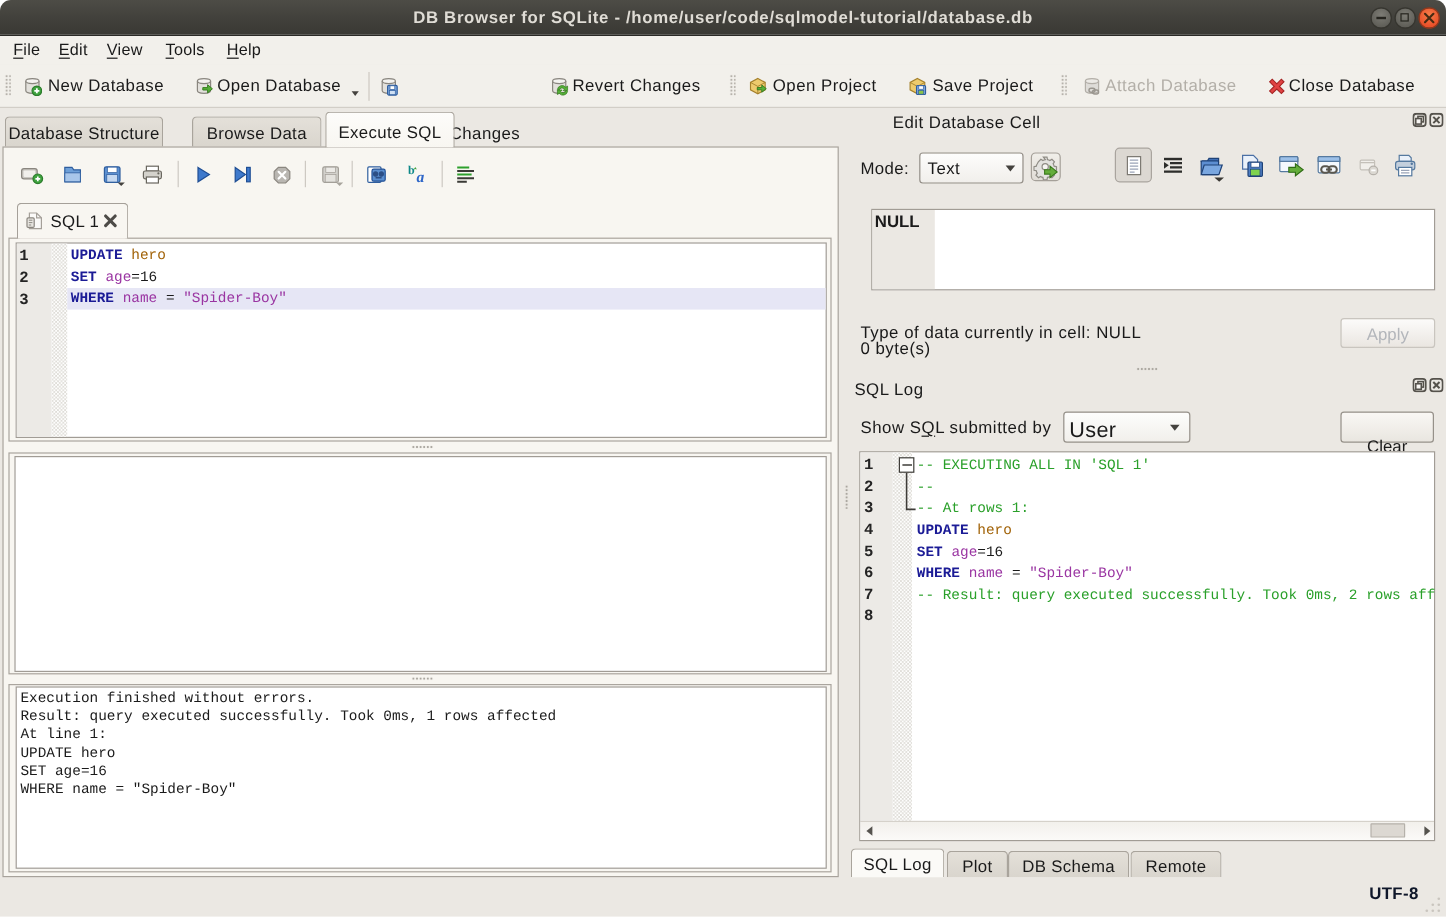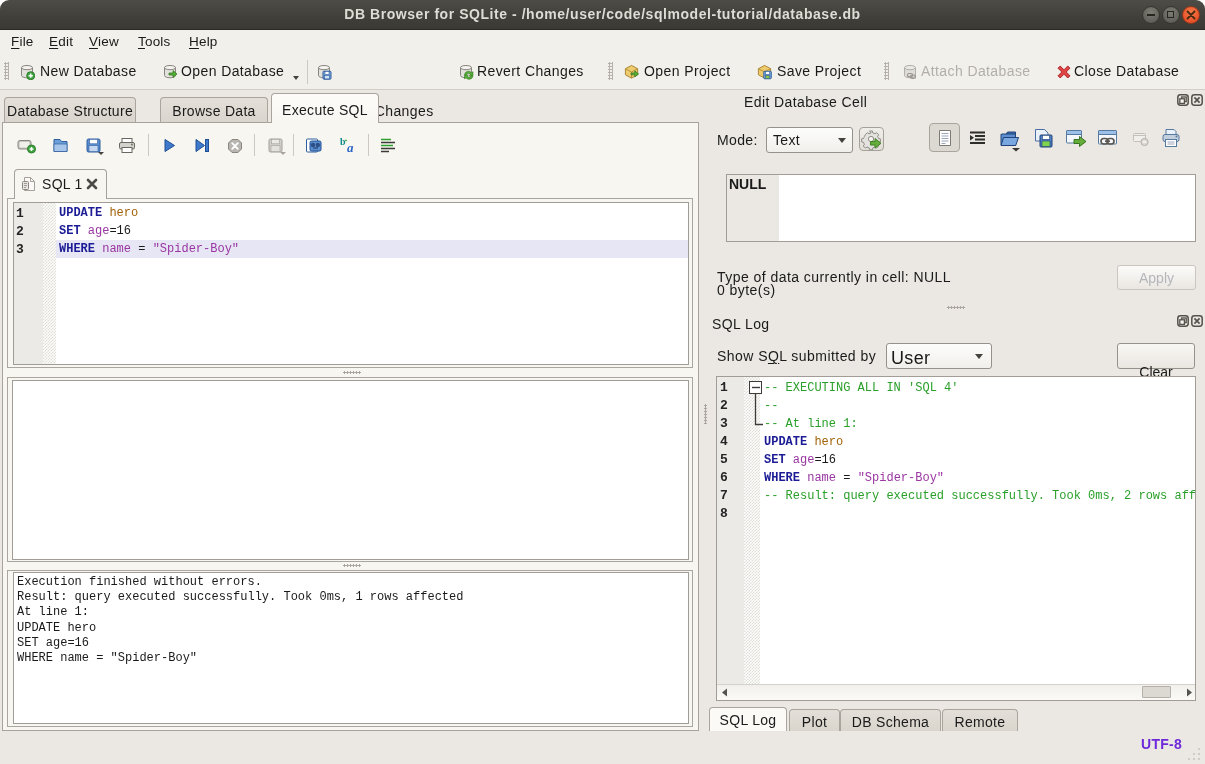--- a/index.html
+++ b/index.html
@@ -354,23 +354,23 @@
 <div class="abs" style="left:717px;top:348px;font-size:14px;letter-spacing:.45px;">Show S<u style="text-decoration-thickness:1px;text-underline-offset:2px;">Q</u>L submitted by</div>
 <div class="combo" style="left:886px;top:343px;width:106px;height:26px;"></div>
 <div class="abs" style="left:891px;top:348px;font-size:18px;letter-spacing:.35px;text-align:right;">User</div>
 <div class="arrow-dn abs" style="left:975px;top:354px;"></div>
 <div class="btn" style="left:1117px;top:343px;width:78px;height:26px;padding-top:20px;"><u style="text-decoration-thickness:1px;text-underline-offset:2px;">C</u>lear</div>
 
 <div class="box" style="left:716px;top:376px;width:480px;height:325px;overflow:hidden;"></div>
 <div class="gutter" style="left:717px;top:377px;width:27px;height:307px;"></div>
 <div class="foldm" style="left:744px;top:377px;width:16px;height:307px;"></div>
 <div class="lnum" style="left:720px;top:379px;line-height:18px;">1<br>2<br>3<br>4<br>5<br>6<br>7<br>8</div>
-<div class="mono abs" style="left:764px;top:379px;line-height:18px;"><span class="cmt">-- EXECUTING ALL IN 'SQL 4'</span>
+<div class="mono abs" style="left:764px;top:379px;line-height:18px;"><span class="cmt">-- EXECUTING ALL IN 'SQL 1'</span>
 <span class="cmt">--</span>
-<span class="cmt">-- At line 1:</span>
+<span class="cmt">-- At rows 1:</span>
 <span class="kw">UPDATE</span> <span class="tbl">hero</span>
 <span class="kw">SET</span> <span class="idf">age</span>=16
 <span class="kw">WHERE</span> <span class="idf">name</span> = <span class="str">"Spider-Boy"</span>
 <span class="cmt">-- Result: query executed successfully. Took 0ms, 2 rows aff</span></div>
 
 <svg class="abs" style="left:748px;top:380px;" width="18" height="48">
   <rect x="1.5" y="1.5" width="12" height="12" fill="#fff" stroke="#3e3c38"></rect>
   <path d="M4 7.5 H12" stroke="#3e3c38" stroke-width="1.4"></path>
   <path d="M7.5 14 V44.5 H15" stroke="#3e3c38" stroke-width="1.3" fill="none"></path>
 </svg>
@@ -382,21 +382,21 @@
 <svg class="abs" style="left:1186px;top:688px;" width="7" height="9">
     <path d="M1 0.5 L6 4.5 L1 8.5 Z" fill="#55534e"></path>
   </svg>
 <div class="abs" style="left:1142px;top:686px;width:29px;height:12px;background:#dcd8d2;border:1px solid #b5b1aa;border-radius:1px;box-sizing:border-box;"></div>
 
 <div class="btab active" style="left:709px;width:78px;">SQL Log</div>
 <div class="btab" style="left:789px;width:51px;">Plot</div>
 <div class="btab" style="left:840px;width:101px;">DB Schema</div>
 <div class="btab" style="left:942px;width:76px;">Remote</div>
 
-<div class="abs" style="left:1141px;top:736px;font-size:14px;letter-spacing:.3px;color:#6d28d9;font-weight:bold;">UTF-8</div>
+<div class="abs" style="left:1141px;top:736px;font-size:14px;letter-spacing:.3px;color:#0f172a;font-weight:bold;">UTF-8</div>
 <svg class="abs" style="left:1186px;top:746px;" width="16" height="16">
   <g fill="#c9c5be">
       <circle cx="13" cy="3" r="1.1"></circle>
       <circle cx="8" cy="8" r="1.1"></circle>
       <circle cx="13" cy="8" r="1.1"></circle>
       <circle cx="3" cy="13" r="1.1"></circle>
       <circle cx="8" cy="13" r="1.1"></circle>
       <circle cx="13" cy="13" r="1.1"></circle>
     </g>
 </svg>

